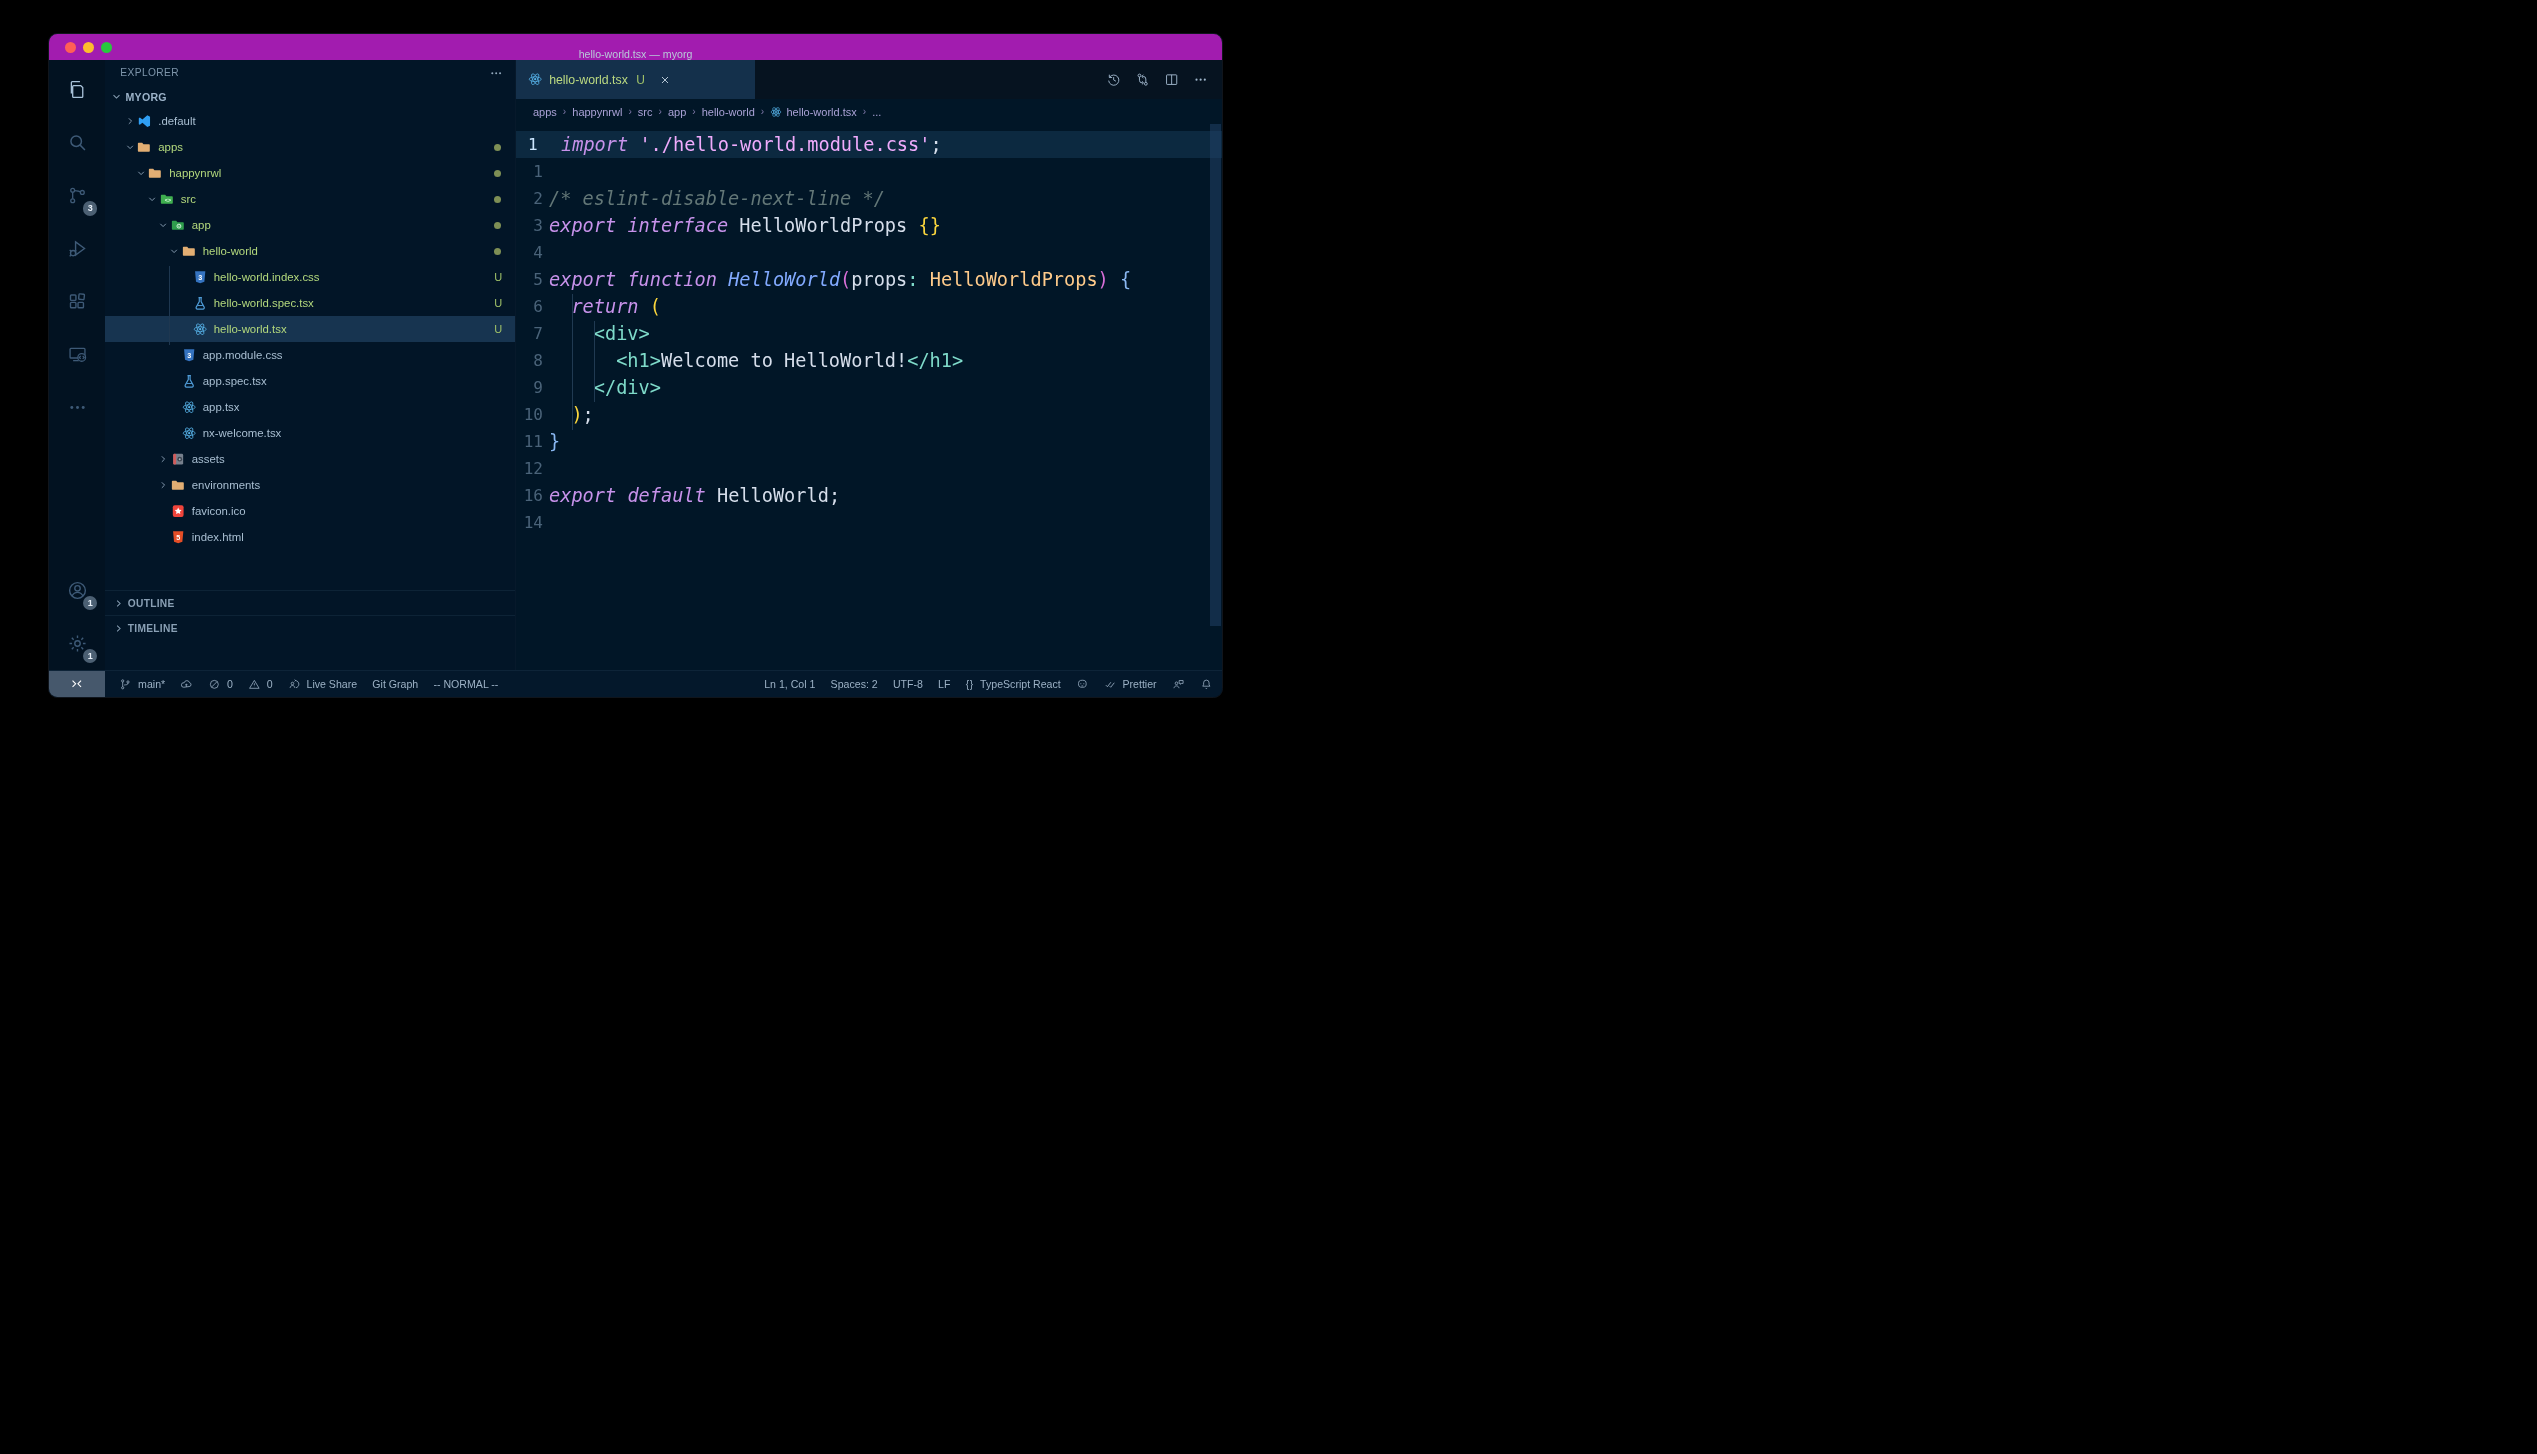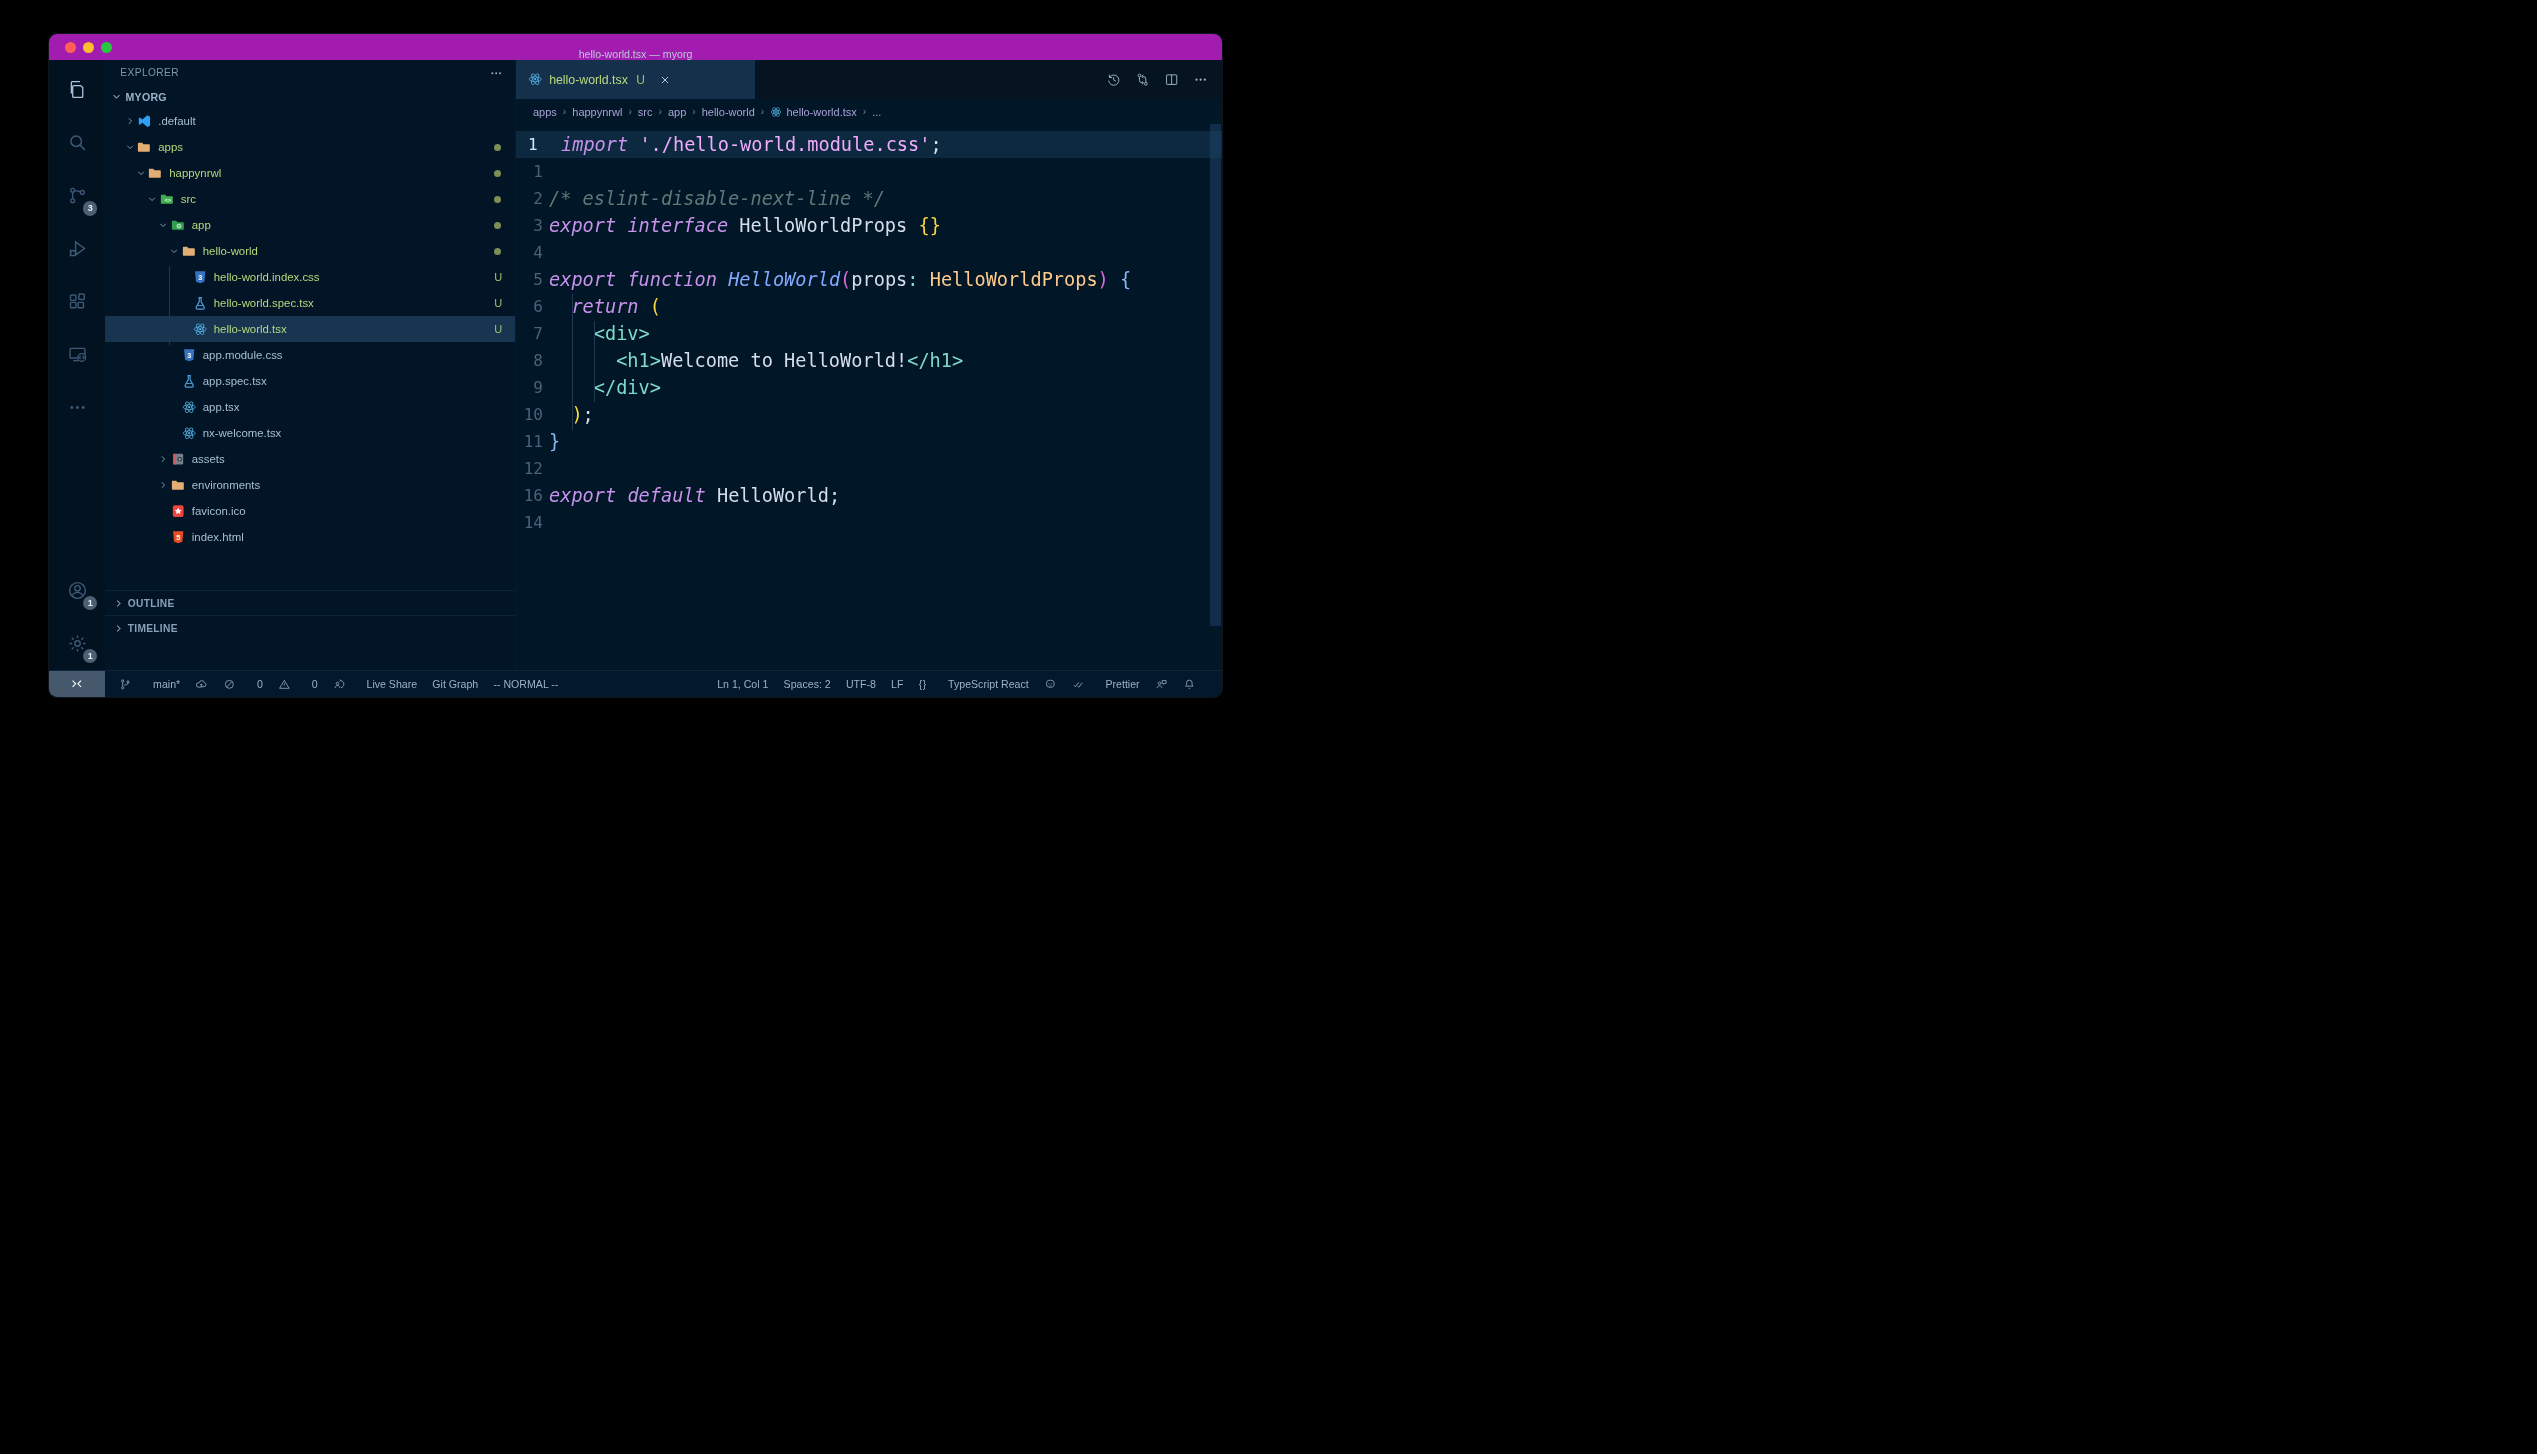--- a/index.html
+++ b/index.html
@@ -83,22 +83,22 @@
   .tok-m{color:#7fdbca;}
   .indent-guide{position:absolute;width:0.8px;background:#203a52;}
   .vscroll{position:absolute;top:0;right:0.8px;width:11px;height:502px;background:rgba(32,66,102,.55);}
   
   .statusbar{height:26px;flex:0 0 26px;background:#04182b;border-top:0.8px solid #0e2438;display:flex;align-items:stretch;
     color:#9cb1c5;font-size:10.6px;}
   .remote-block{width:56px;flex:0 0 56px;background:#46586c;color:#fff;display:flex;align-items:center;justify-content:center;cursor:pointer;}
   .remote-block svg{width:13.6px;height:13.6px;}
   .sb-group{display:flex;align-items:center;}
   .sb-group.left{padding-left:6.8px;}
-  .sb-group.right{margin-left:auto;padding-right:19px;}
-  .sb-item{display:flex;align-items:center;gap:21px;padding:0 7.6px;height:100%;cursor:pointer;white-space:nowrap;}
+  .sb-group.right{margin-left:auto;padding-right:2px;}
+  .sb-item{display:flex;align-items:center;gap:6px;padding:0 7.6px;height:100%;cursor:pointer;white-space:nowrap;}
   .sb-item svg{width:12.7px;height:12.7px;}
   .sb-braces{font-size:10.2px;letter-spacing:0.8px;}
 </style>
 </head>
 <body>
 
 <div class="window">
 
   <div class="titlebar">
     <div class="lights">

